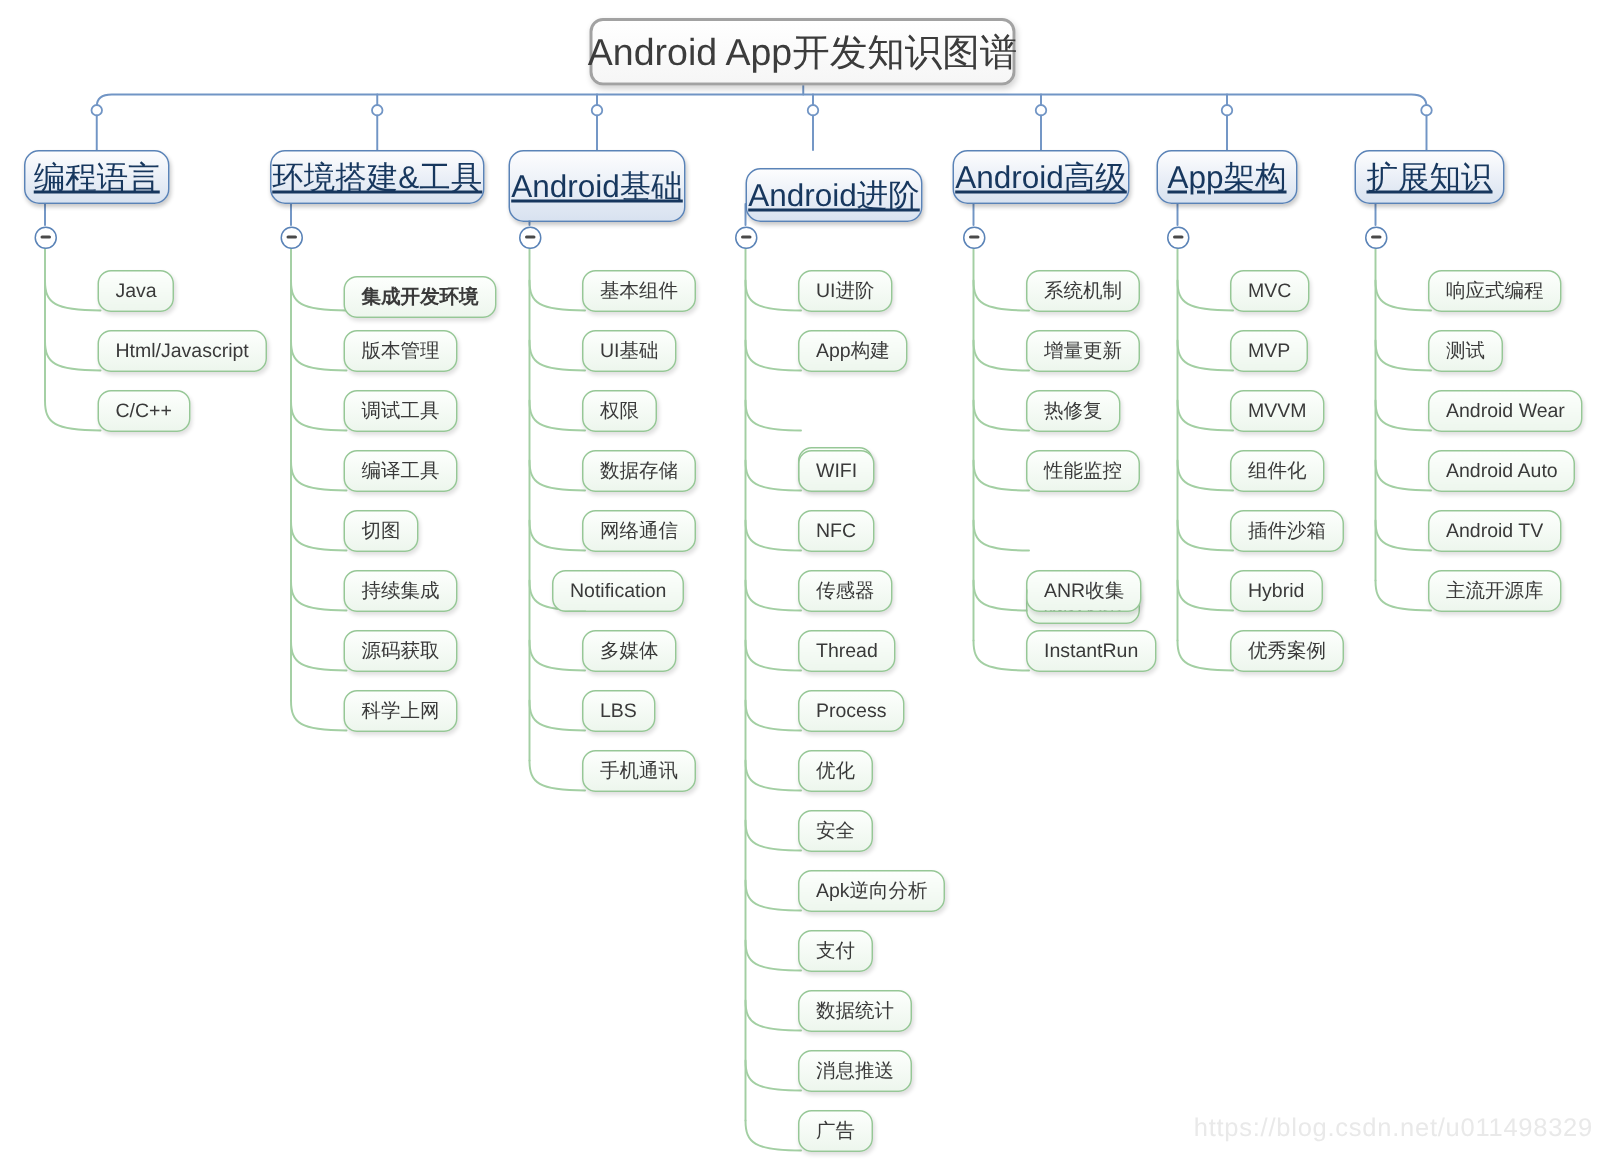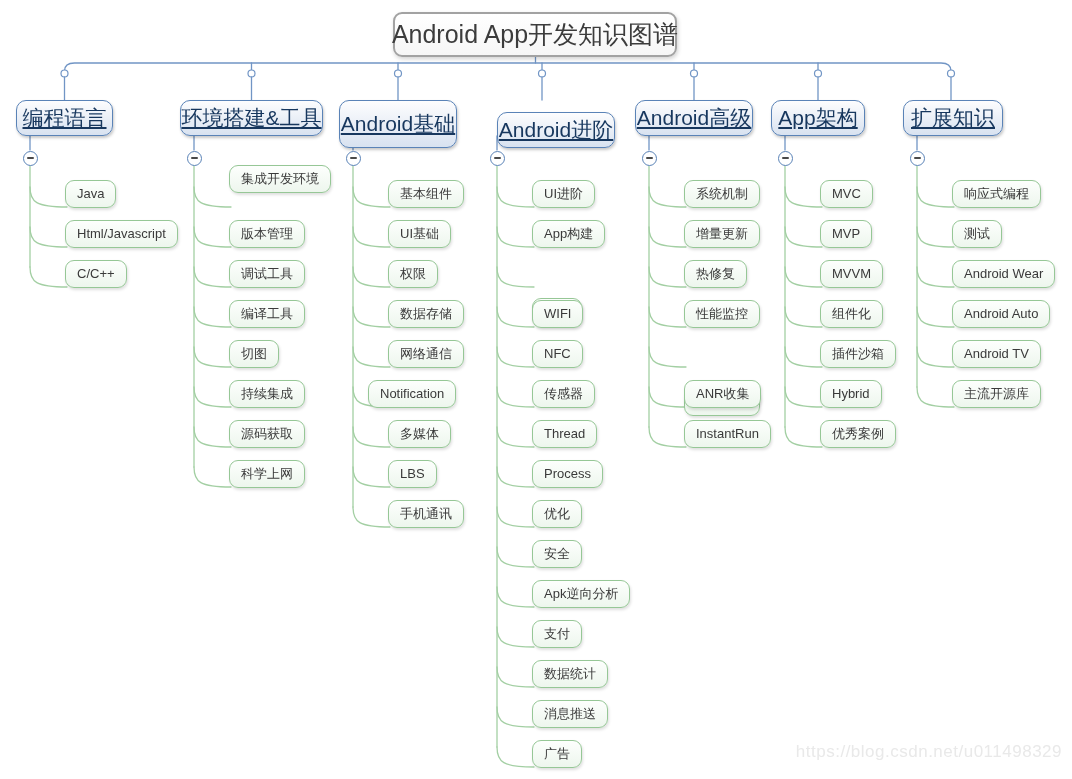--- a/index.html
+++ b/index.html
@@ -155,21 +155,21 @@
       <div class="collapse" style="left: 22.5px; top: 150.5px;">
         <span class="bar"></span>
       </div>
       <div class="node child-node" style="left: 65px; top: 180px;">Java</div>
       <div class="node child-node" style="left: 65px; top: 220px;">Html/Javascript</div>
       <div class="node child-node" style="left: 65px; top: 260px;">C/C++</div>
       <div class="node branch-node" style="left: 180px; top: 100px; width: 143px; height: 36px;">环境搭建&amp;工具</div>
       <div class="collapse" style="left: 186.5px; top: 150.5px;">
         <span class="bar"></span>
       </div>
-      <div class="node child-node" style="left: 229px; top: 165px;">集成开发环境</div>
+      <div class="node child-node" style="left: 229px; top: 184px; font-weight: bold;">集成开发环境</div>
       <div class="node child-node" style="left: 229px; top: 220px;">版本管理</div>
       <div class="node child-node" style="left: 229px; top: 260px;">调试工具</div>
       <div class="node child-node" style="left: 229px; top: 300px;">编译工具</div>
       <div class="node child-node" style="left: 229px; top: 340px;">切图</div>
       <div class="node child-node" style="left: 229px; top: 380px;">持续集成</div>
       <div class="node child-node" style="left: 229px; top: 420px;">源码获取</div>
       <div class="node child-node" style="left: 229px; top: 460px;">科学上网</div>
       <div class="node branch-node" style="left: 339px; top: 100px; width: 118px; height: 48px;">Android基础</div>
       <div class="collapse" style="left: 345.5px; top: 150.5px;">
         <span class="bar"></span>

